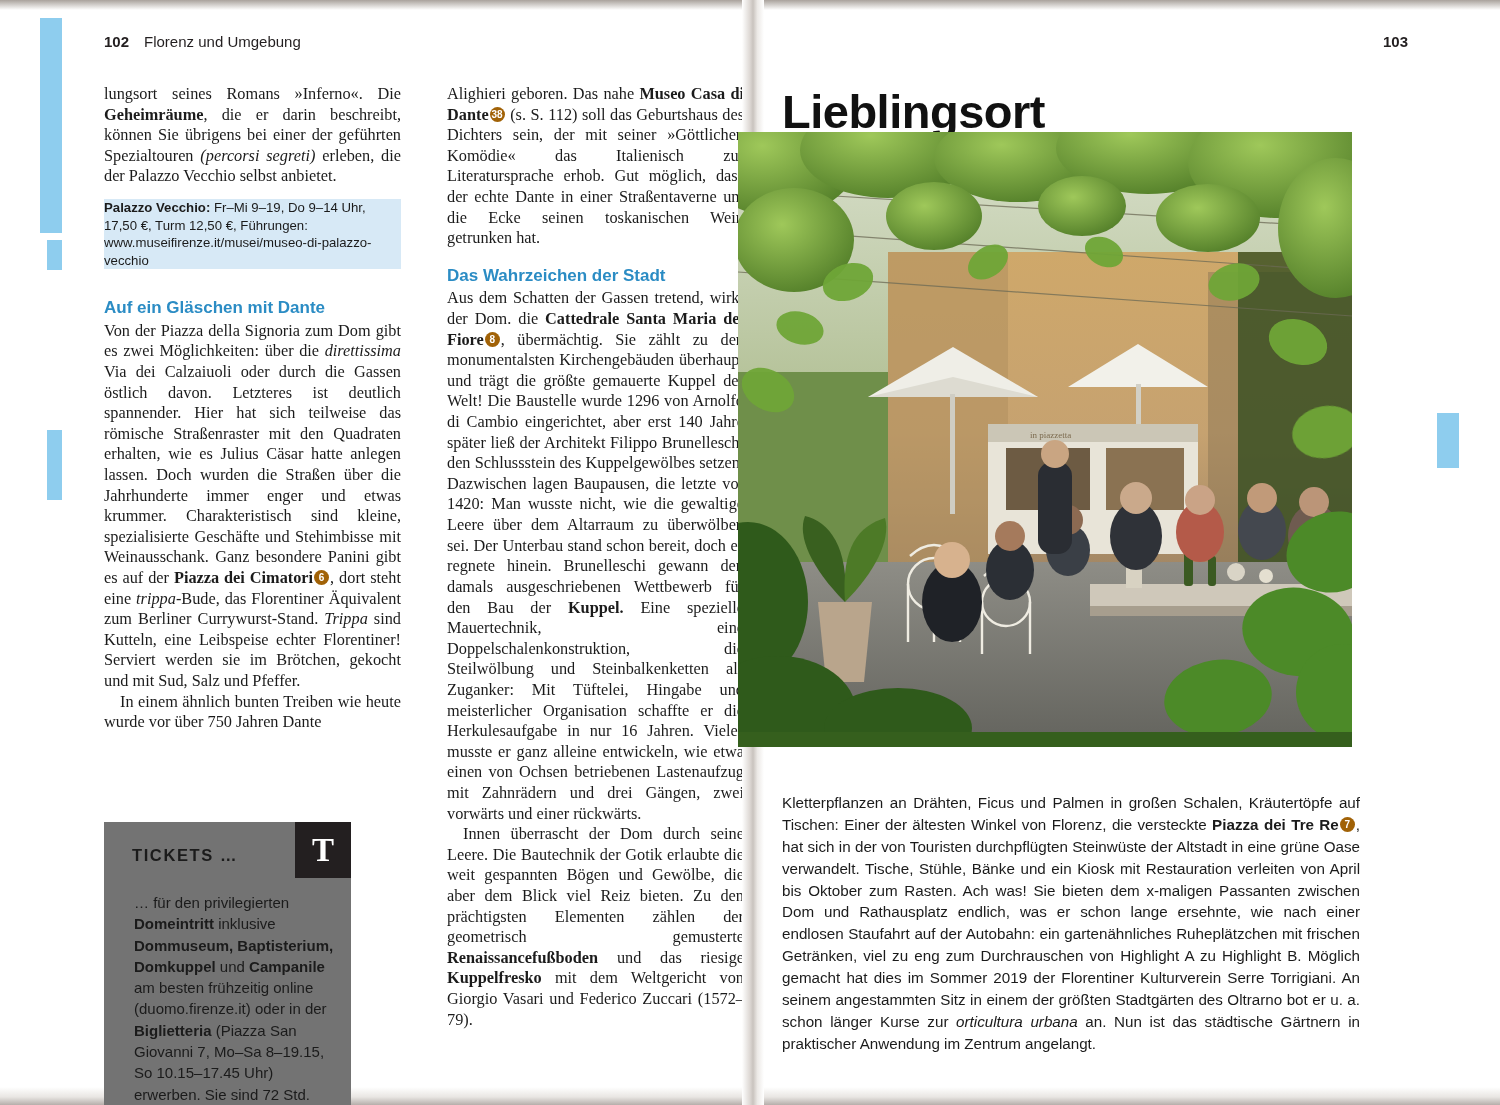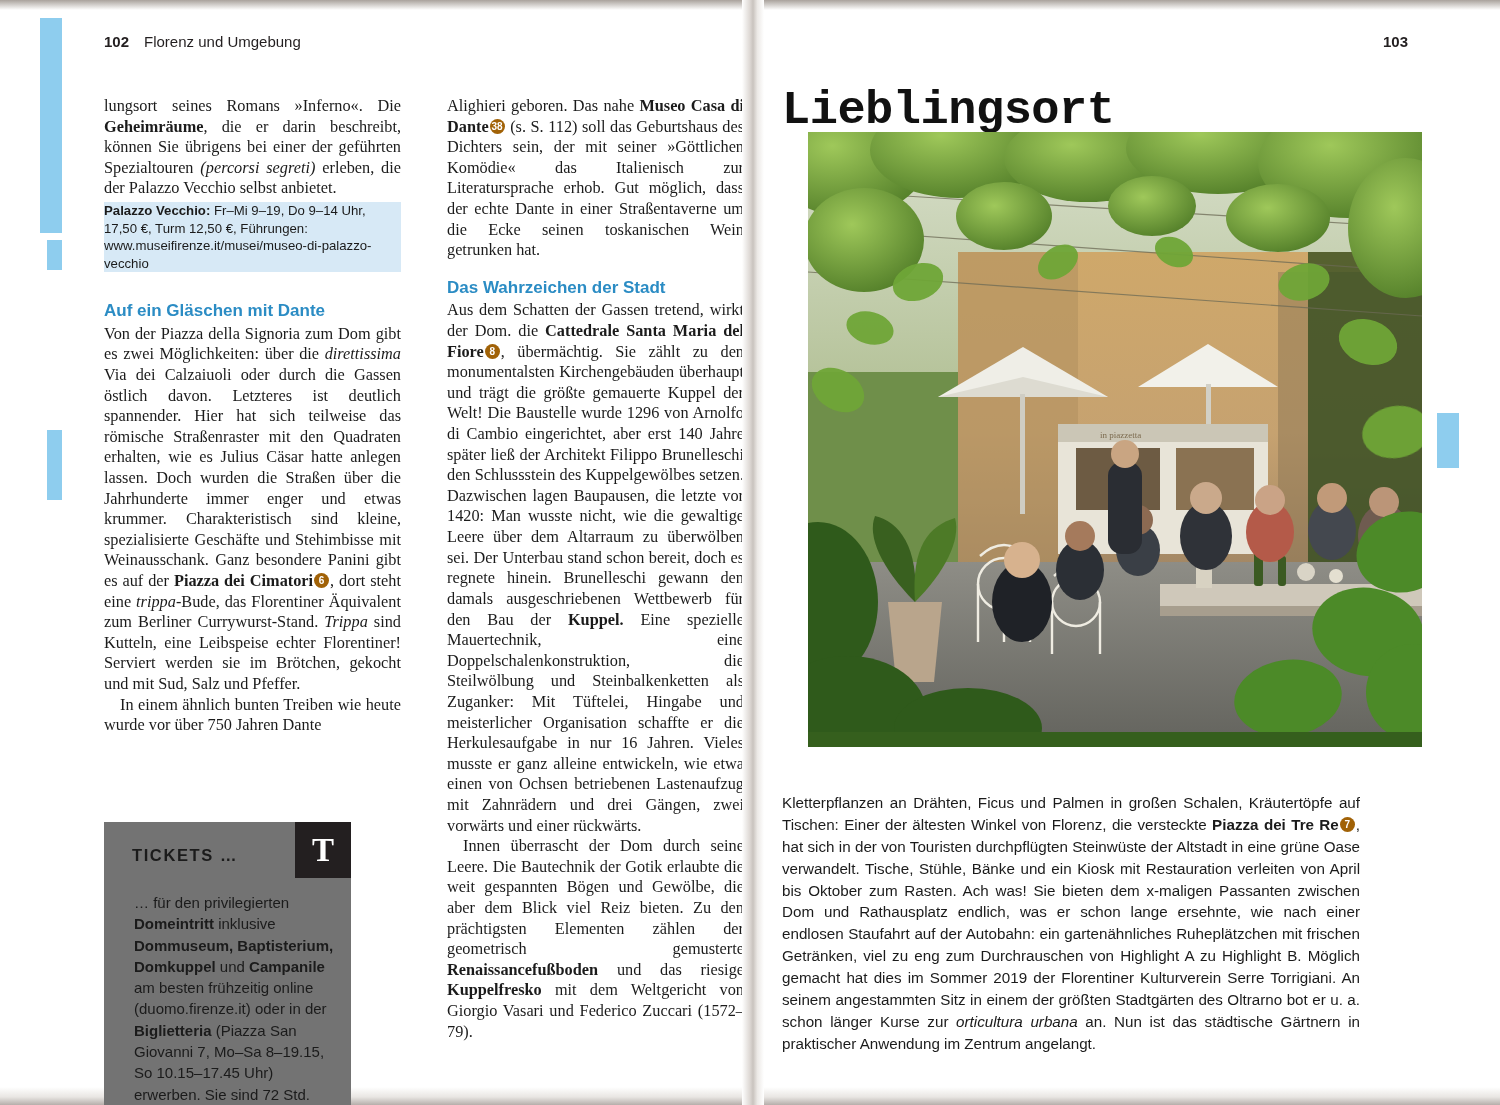--- a/index.html
+++ b/index.html
@@ -57,21 +57,21 @@
     font-size: 15px;
     color: #231f20;
   }
   .runhead-left { left: 104px; top: 33px; }
   .runhead-left .folio { font-weight: bold; margin-right: 15px; }
   .runhead-right { right: 92px; top: 33px; font-weight: bold; }
 
   
   .col {
     position: absolute;
-    top: 96px;
+    top: 84px;
     width: 297px;
     font-size: 16.3px;
     line-height: 1.265;
     color: #1b1b1b;
     text-align: justify;
     hyphens: auto;
   }
   .col-1 { left: 104px; }
   .col-2 { left: 447px; }
   .col p { margin: 0; text-indent: 0; }
@@ -79,21 +79,21 @@
   .bold { font-weight: bold; }
   .ital { font-style: italic; }
 
   
   .info {
     font-family: "Liberation Sans", sans-serif;
     font-size: 13.2px;
     line-height: 1.33;
     color: #1b1b1b;
     text-align: left;
-    margin-top: 3px;
+    margin-top: 12px;
   }
   .info .lbl { font-weight: bold; }
   .hl { background: #d7e9f6; }
 
   
   h2.section {
     font-family: "Liberation Serif", serif;
     font-size: 26px;
     font-weight: bold;
     margin: 20px 0 0 0;
@@ -166,29 +166,29 @@
     line-height: 1.42;
     padding: 14px 16px 18px 16px;
     color: #1b1b1b;
   }
 
   
   .lieblings {
     position: absolute;
     left: 782px;
     top: 84px;
-    font-family: Liberation Mono, monospace;
+    font-family: Liberation Sans, sans-serif;
     font-size: 47px;
     font-weight: bold;
     letter-spacing: -0.5px;
     color: #111111;
   }
   .photo {
     position: absolute;
-    left: 808px;
+    left: 738px;
     top: 132px;
     width: 614px;
     height: 615px;
     overflow: hidden;
     background: #6f8f4a;
   }
   .photo-caption {
     position: absolute;
     left: 782px;
     top: 757px;

